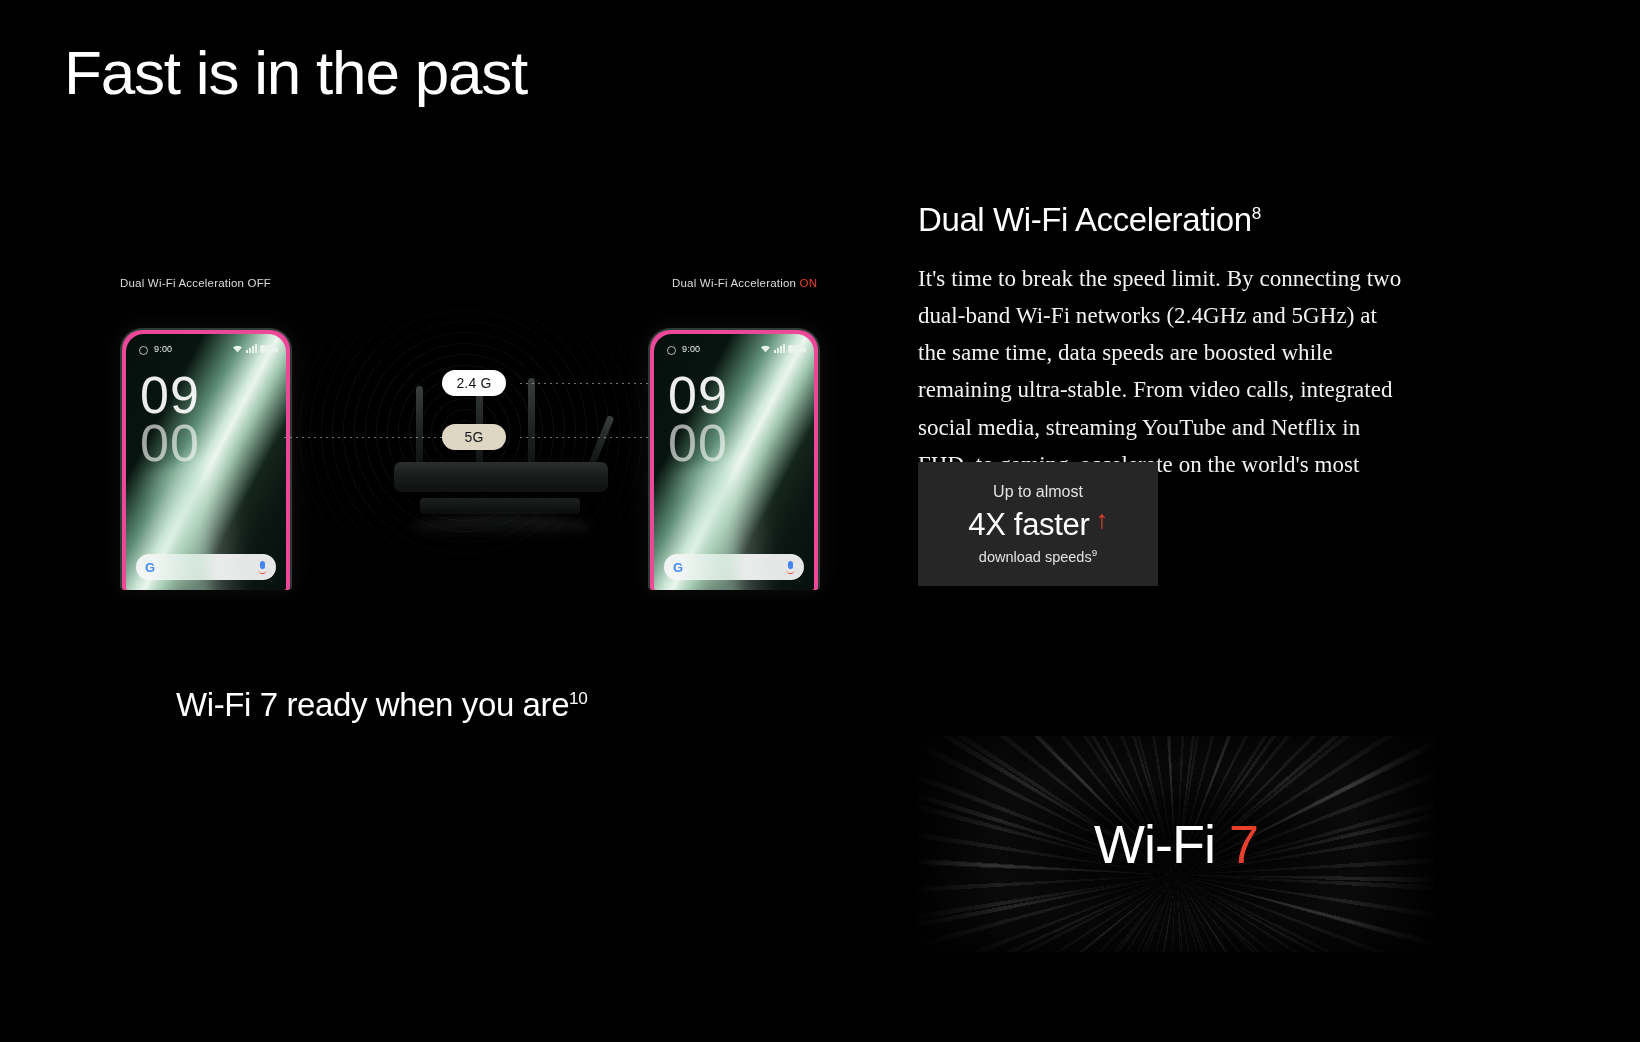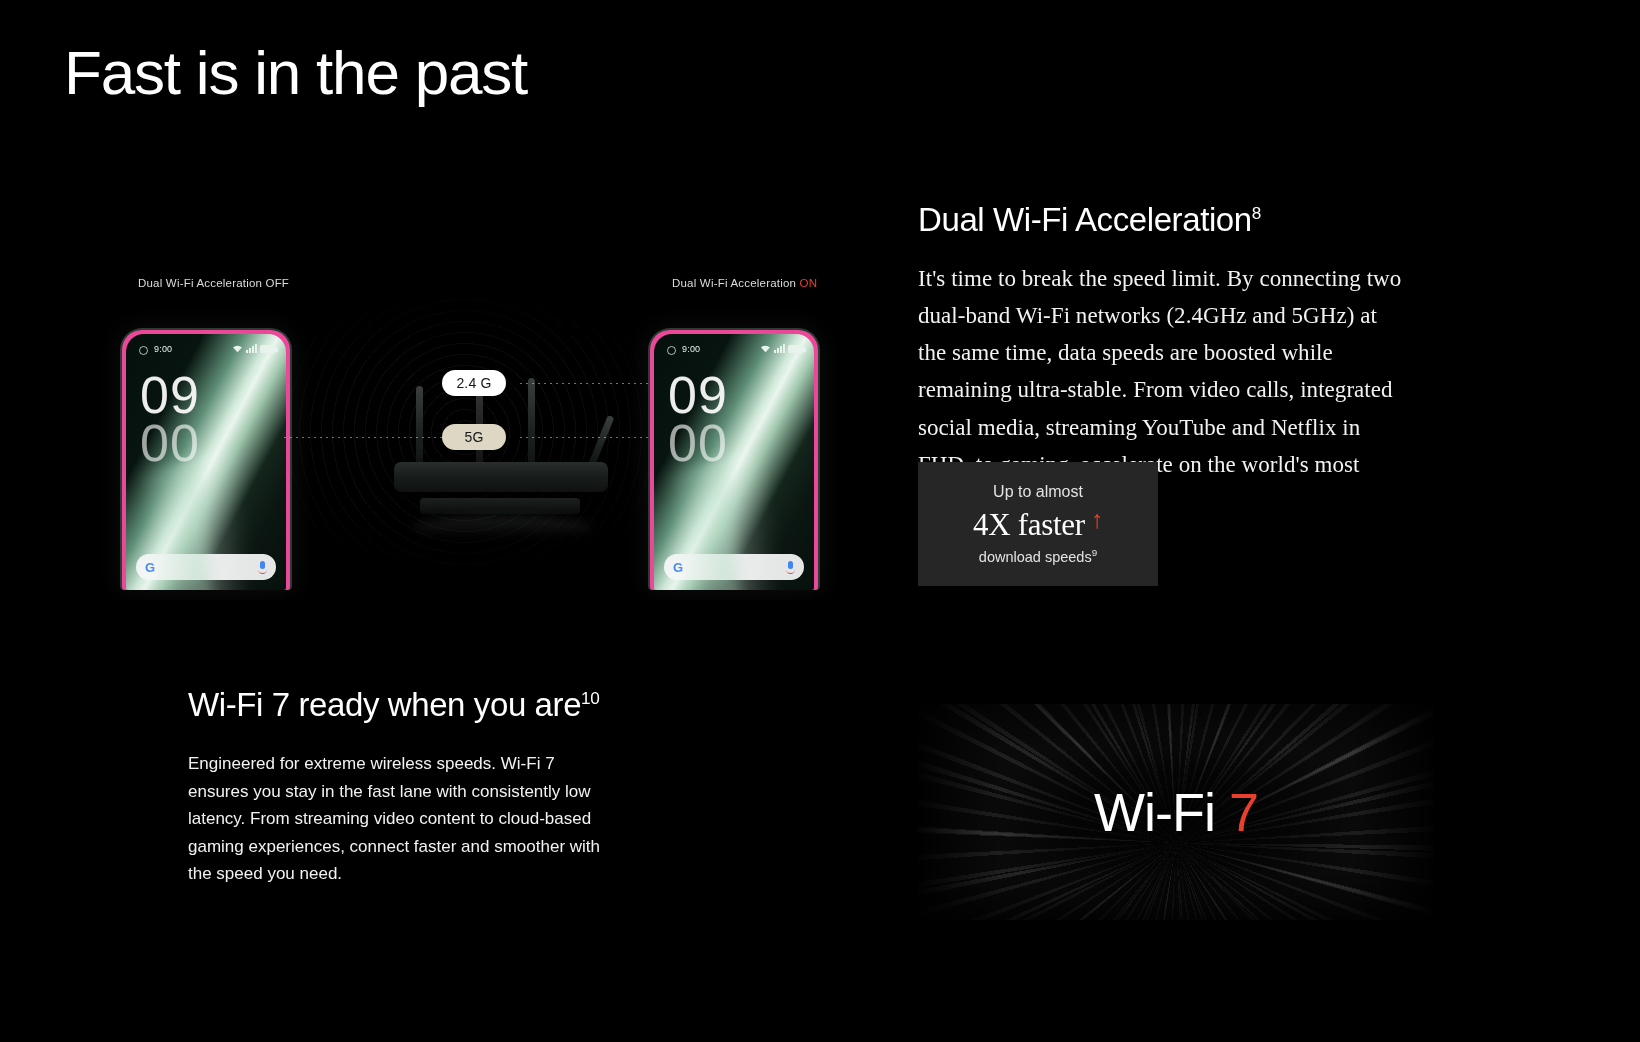--- a/index.html
+++ b/index.html
@@ -36,21 +36,21 @@
         rgba(255,255,255,0.052) 0px, rgba(255,255,255,0.052) 1px,
         rgba(0,0,0,0) 1px, rgba(0,0,0,0) 11px);
     -webkit-mask-image: radial-gradient(ellipse 52% 58% at 50% 50%, #000 0%, rgba(0,0,0,.75) 45%, rgba(0,0,0,0) 78%);
     mask-image: radial-gradient(ellipse 52% 58% at 50% 50%, #000 0%, rgba(0,0,0,.75) 45%, rgba(0,0,0,0) 78%);
   }
   .illo-label {
     position: absolute; top: 27px;
     font-size: 11.5px; color: #dcdcdc; letter-spacing: .2px;
     white-space: nowrap;
   }
-  .illo-label.left  { left: 68px; }
+  .illo-label.left  { left: 50px; }
   .illo-label.right { left: 602px; }
   .illo-label .on { color: #e8402c; }
 
   
   .phone {
     position: absolute; top: 78px;
     width: 172px; height: 262px;
     border-radius: 22px 22px 4px 4px;
     background: #ec4899;
     border: 2px solid #2e3a34;
@@ -181,41 +181,41 @@
   .stat-card {
     position: absolute; left: 918px; top: 462px;
     width: 240px; height: 124px;
     background: #262626;
     display: flex; flex-direction: column; align-items: center; justify-content: center;
     gap: 6px;
   }
   .stat-top { font-size: 16px; color: #e3e3e3; }
   .stat-main {
     display: flex; gap: 6px;
-    font-size: 31px; font-weight: 500; color: #fff; letter-spacing: -.3px; font-family: Liberation Serif, serif;
+    font-size: 31px; font-weight: 500; color: #fff; letter-spacing: -.3px;
   }
   .stat-arrow { color: #e8402c; font-size: 25px; line-height: 1; font-weight: 400; }
   .stat-sub { font-size: 14.5px; color: #e3e3e3; }
   .stat-sub sup { font-size: .68em; vertical-align: super; line-height: 0; }
 
   
-  .col-wifi7 { position: absolute; left: 188px; top: 686px; width: 540px; }
+  .col-wifi7 { position: absolute; left: 176px; top: 686px; width: 540px; }
   .w7-title {
     font-size: 33px; font-weight: 400; letter-spacing: -.4px; color: #fff;
     white-space: nowrap;
   }
   .w7-title sup { font-size: .52em; vertical-align: super; line-height: 0; }
   .w7-body {
     margin-top: 26px;
     font-size: 17px; line-height: 1.62; color: #f2f2f2; width: 430px;
   }
 
   
   .w7-card {
-    position: absolute; left: 918px; top: 704px;
+    position: absolute; left: 918px; top: 736px;
     width: 516px; height: 216px;
     overflow: hidden;
     background: #0a0a0a;
   }
   .w7-rays {
     position: absolute; inset: -40% -10%;
     background:
       repeating-conic-gradient(from 0deg at 50% 58%,
         rgba(255,255,255,0.00) 0deg 2.2deg,
         rgba(255,255,255,0.085) 2.2deg 3.4deg,
@@ -335,21 +335,20 @@
     <div class="stat-top">Up to almost</div>
     <div class="stat-main">
       <span>4X faster</span>
       <span class="stat-arrow">↑</span>
     </div>
     <div class="stat-sub"><span>download speeds</span><sup>9</sup></div>
   </div>
 
   <div class="col-wifi7">
     <h2 class="w7-title"><span>Wi-Fi 7 ready when you are</span><sup>10</sup></h2>
-    <p class="w7-body">Engineered for extreme wireless speeds. Wi-Fi 7 ensures you stay in the fast lane with consistently low latency. From streaming video content to cloud-based gaming experiences, connect faster and smoother with the speed you need.</p>
   </div>
 
   <div class="w7-card">
     <div class="w7-rays"></div>
     <div class="w7-rays2"></div>
     <div class="w7-vig"></div>
     <div class="w7-edge"></div>
     <div class="w7-label"><span>Wi-Fi </span><span class="seven">7</span></div>
   </div>
 

